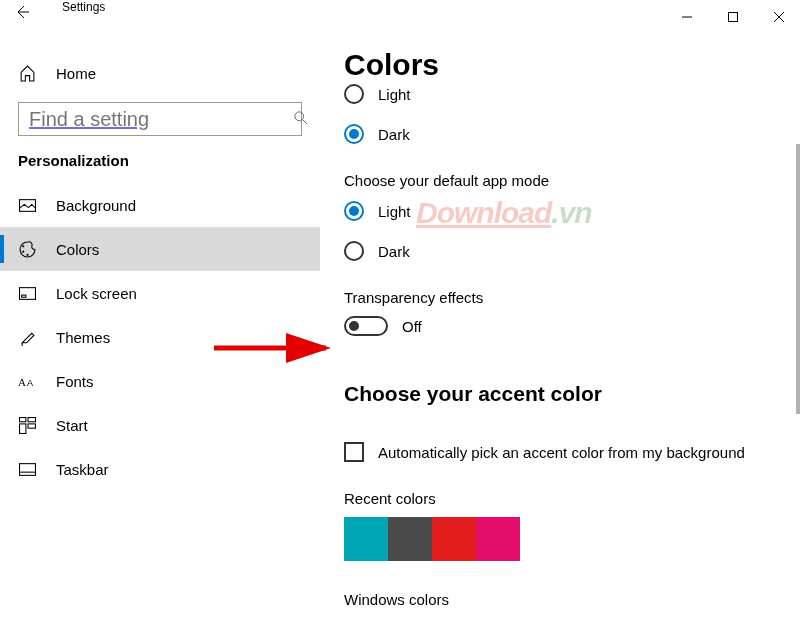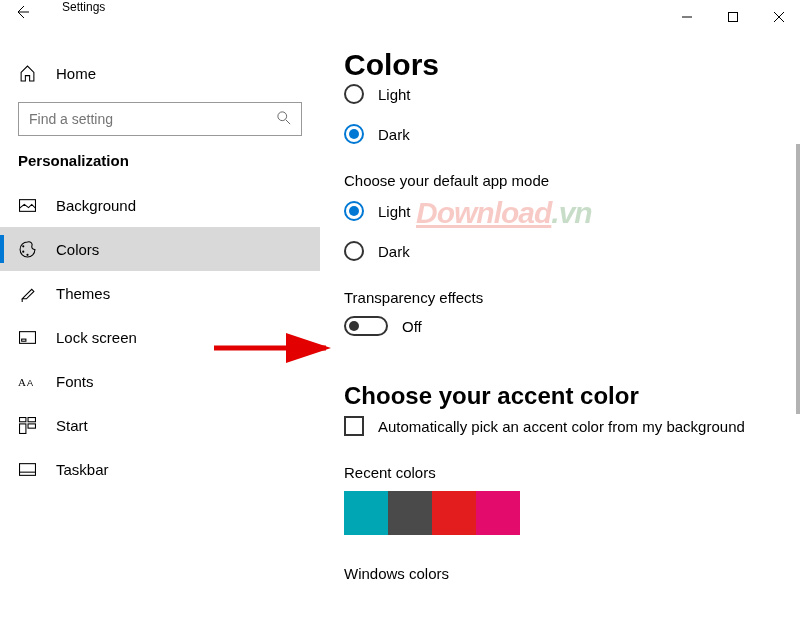--- a/index.html
+++ b/index.html
@@ -54,22 +54,23 @@
   padding: 10px 18px 16px 18px;
 }
 .search-box {
   display: flex; align-items: center;
   border: 1px solid #999;
   height: 34px;
   padding: 0 10px;
 }
 .search-box input {
   flex: 1; border: none; outline: none;
-  font-size: 14px; background: transparent;
-  color: #ec4899;
+  font-size: 20px; background: transparent;
+  color: #8b5cf6;
+  text-decoration: underline;
 }
 .search-ico { color: #555; }
 .category {
   padding: 0 18px 14px 18px;
   font-weight: 700;
   font-size: 15px;
 }
 .nav-item {
   display: flex; align-items: flex-end;
   padding: 13px 18px;
@@ -146,24 +147,24 @@
 .toggle::after {
   content: "";
   position: absolute;
   width: 10px; height: 10px;
   background: #333;
   border-radius: 50%;
   top: 3px; left: 3px;
 }
 .toggle-label { font-size: 15px; }
 .heading2 {
-  font-size: 24px;
+  font-size: 21px;
   font-weight: 600;
   margin-top: 38px;
-  margin-bottom: 2px;
+  margin-bottom: 32px;
 }
 .check-row {
   display: flex; align-items: center;
   gap: 14px;
   font-size: 15px;
   padding: 4px 0;
 }
 .checkbox {
   width: 20px; height: 20px;
   border: 2px solid #333;
@@ -281,34 +282,34 @@
             <circle cx="4" cy="10" r="1" fill="#000"></circle>
             <circle cx="8" cy="13" r="1" fill="#000"></circle>
           </svg>
       </span>
       <span>Colors</span>
     </div>
 
     <div class="nav-item">
       <span class="nav-icon">
         <svg width="17" height="17" viewBox="0 0 16 16">
-            <path d="M3 13 L5 11 L12 4 L14 6 L7 13 L3 13 Z M3 13 L3 16" stroke="#000" fill="none"></path>
-          </svg>
-      </span>
-      <span>Themes</span>
-    </div>
-
-    <div class="nav-item">
-      <span class="nav-icon">
-        <svg width="17" height="17" viewBox="0 0 16 16">
             <rect x="0.5" y="2.5" width="15" height="11" stroke="#000" fill="none"></rect>
             <rect x="2.5" y="9.5" width="4" height="2" stroke="#000" fill="none"></rect>
           </svg>
       </span>
       <span>Lock screen</span>
+    </div>
+
+    <div class="nav-item">
+      <span class="nav-icon">
+        <svg width="17" height="17" viewBox="0 0 16 16">
+            <path d="M3 13 L5 11 L12 4 L14 6 L7 13 L3 13 Z M3 13 L3 16" stroke="#000" fill="none"></path>
+          </svg>
+      </span>
+      <span>Themes</span>
     </div>
 
     <div class="nav-item">
       <span class="nav-icon">
         <svg width="18" height="14" viewBox="0 0 18 14">
             <text x="0" y="12" font-size="11" font-family="serif">A</text>
             <text x="9" y="12" font-size="9">A</text>
           </svg>
       </span>
       <span>Fonts</span>

